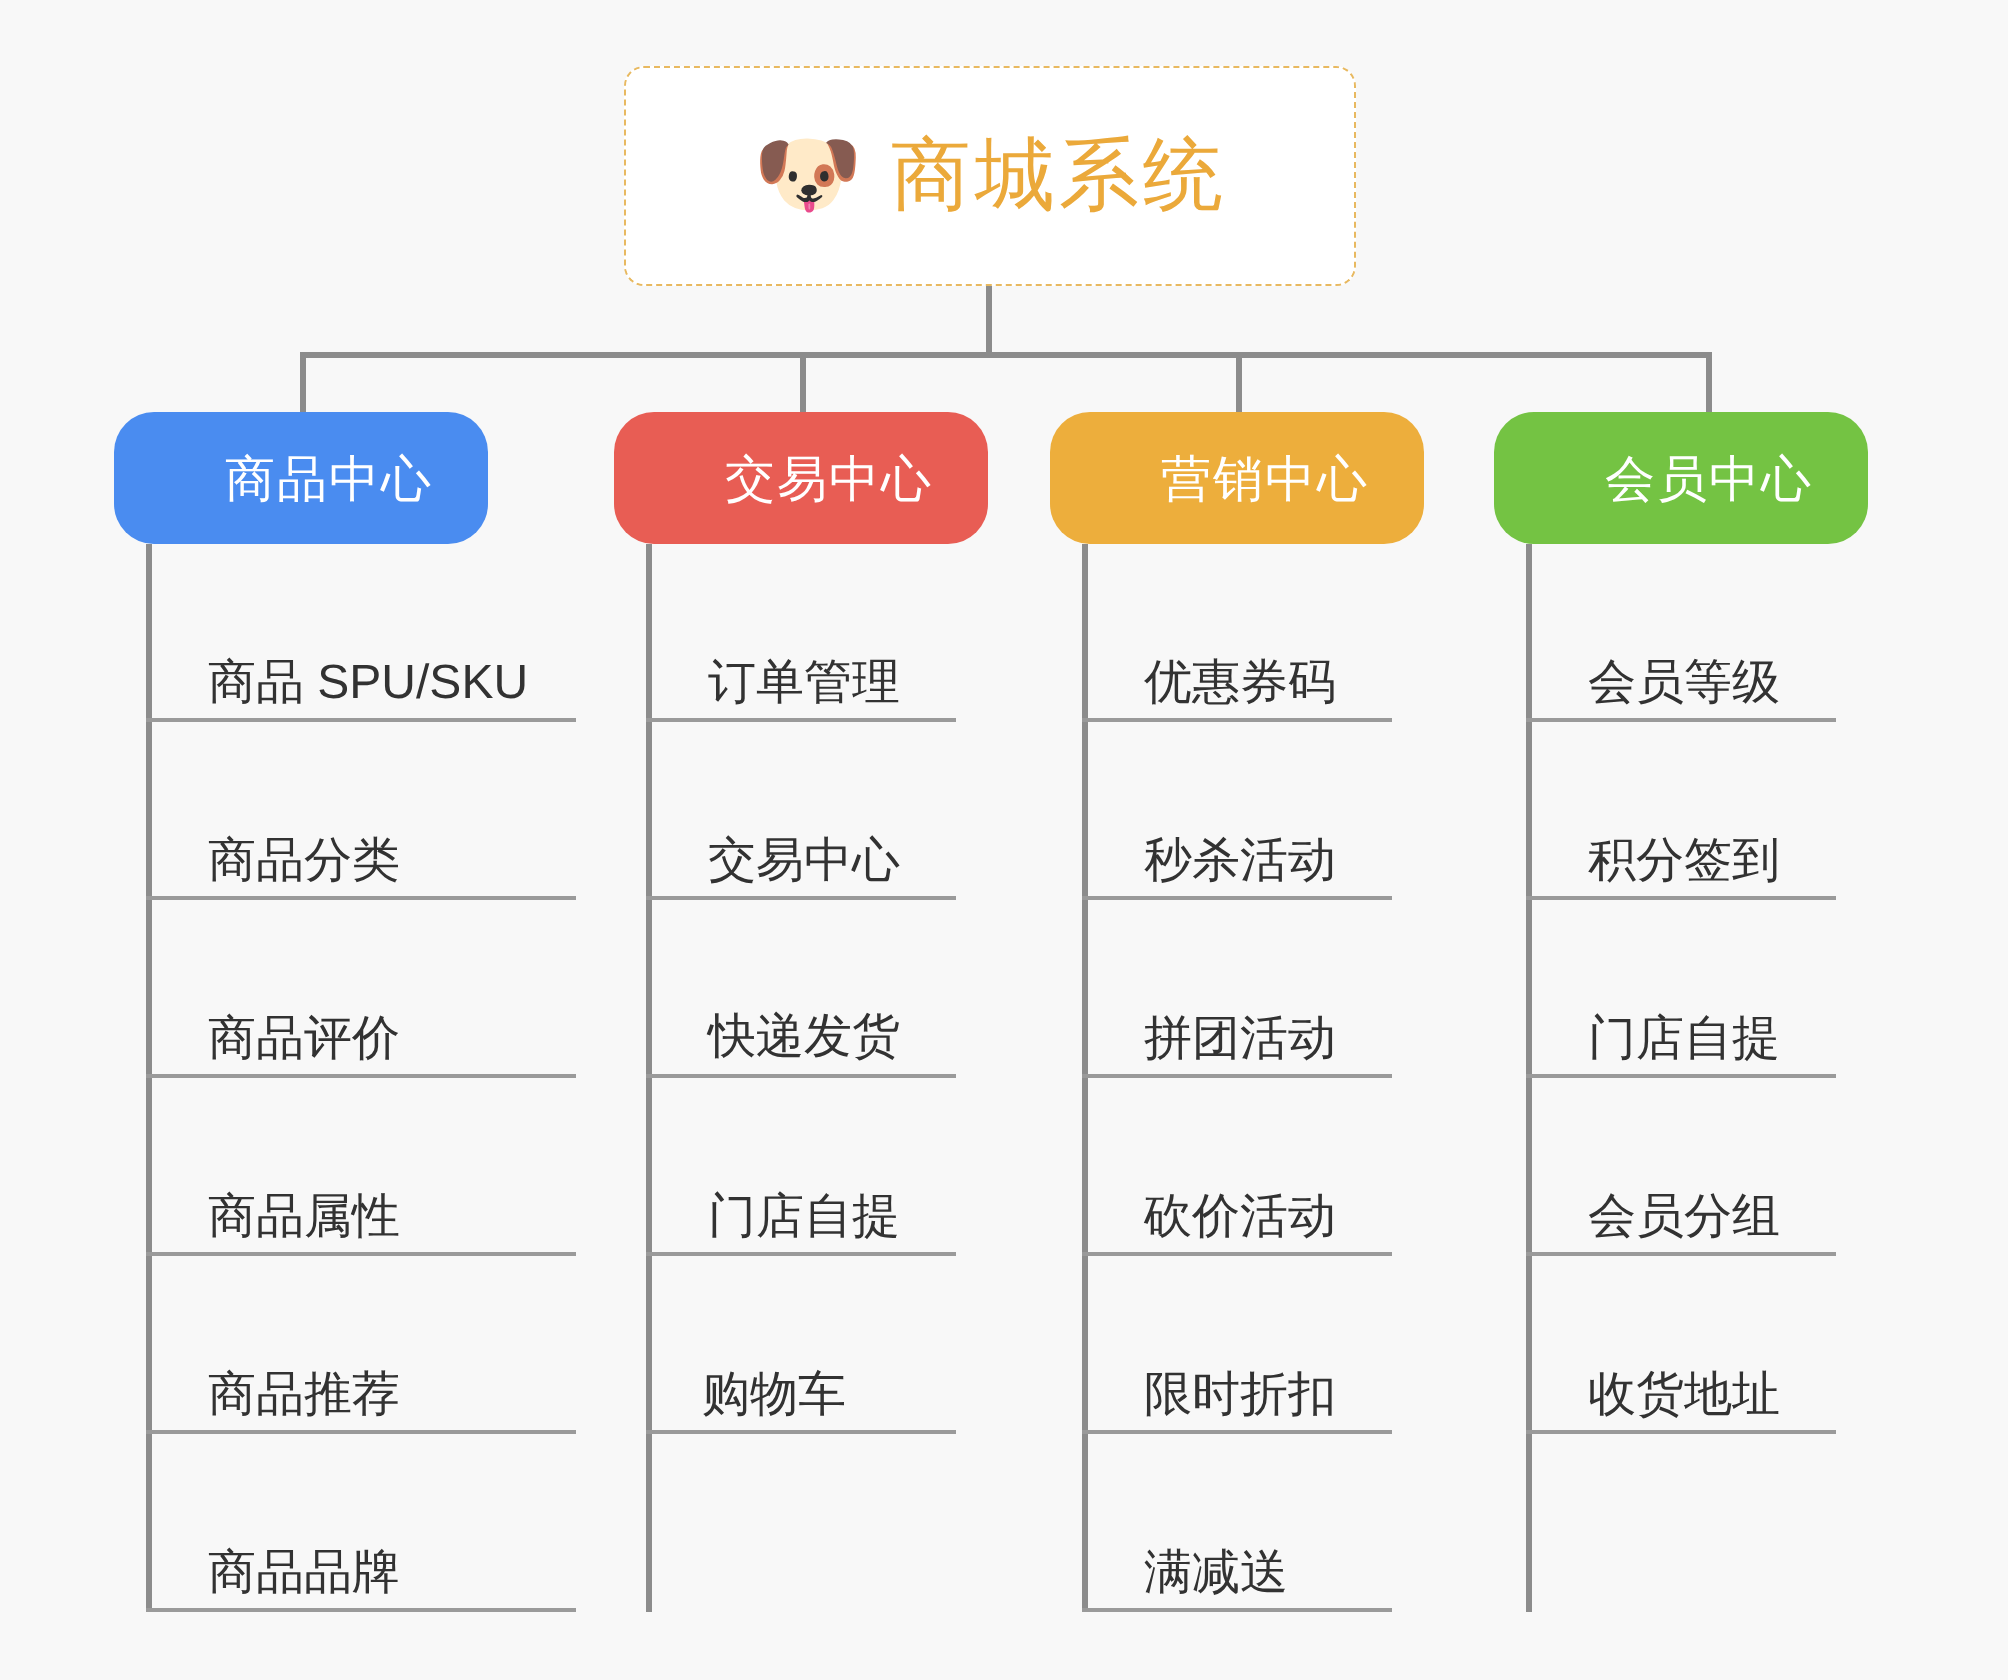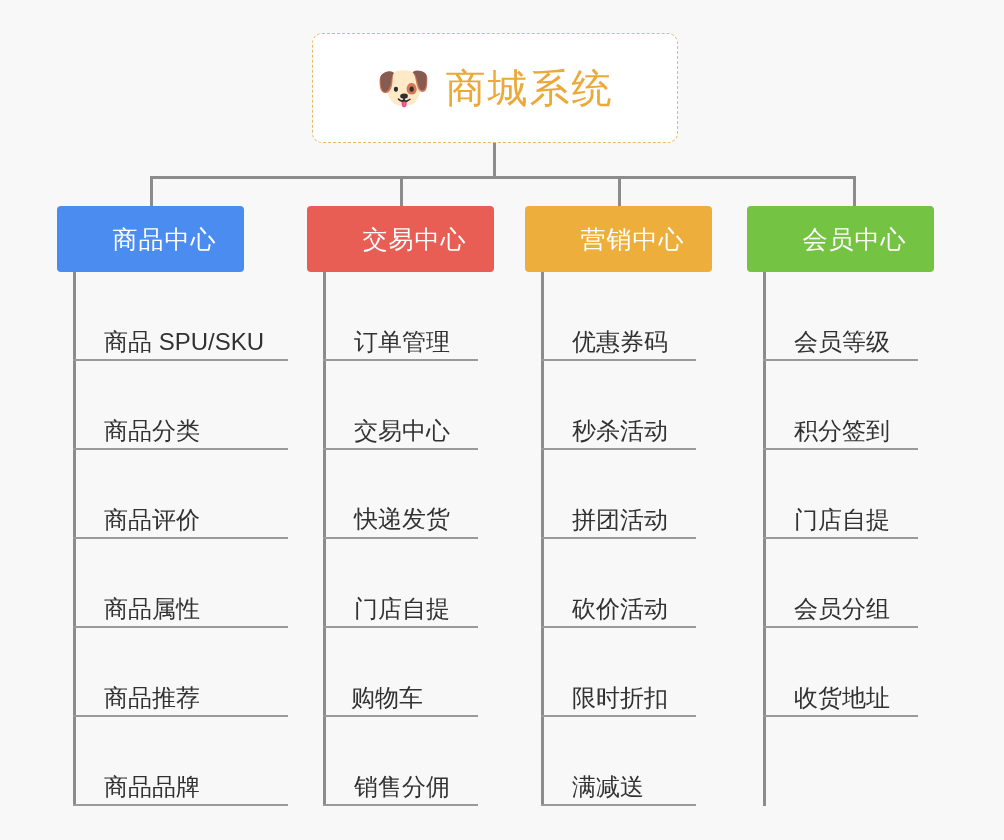--- a/index.html
+++ b/index.html
@@ -61,21 +61,21 @@
   .column {
     position: absolute;
     top: 206px;
   }
   .cat-header {
     position: absolute;
     left: 0;
     top: 0;
     height: 66px;
     box-sizing: border-box;
-    border-radius: 4px;
+    border-radius: 20px;
     display: flex;
     align-items: center;
     justify-content: center;
     color: #ffffff;
     font-size: 25px;
     letter-spacing: 1px;
     white-space: nowrap;
     padding-left: 28px;
   }
   .trunk {
@@ -166,23 +166,20 @@
       </div>
       <div class="leaf" style="min-width:155px;font-family:Liberation Serif, serif;">
         <span class="leaf-label">快递发货</span>
       </div>
       <div class="leaf" style="min-width:155px;">
         <span class="leaf-label">门店自提</span>
       </div>
       <div class="leaf" style="min-width:135px;padding-left:28px;">
         <span class="leaf-label">购物车</span>
       </div>
-      <div class="leaf" style="min-width:155px;">
-        <span class="leaf-label">销售分佣</span>
-      </div>
     </div>
   </div>
 
   <div class="column" style="left:525px;">
     <div class="cat-header" style="background:#edae3c; width:187px;">
       <span>营销中心</span>
     </div>
     <div class="trunk" style="height:534px;"></div>
     <div class="leaves">
       <div class="leaf" style="min-width:155px;">

